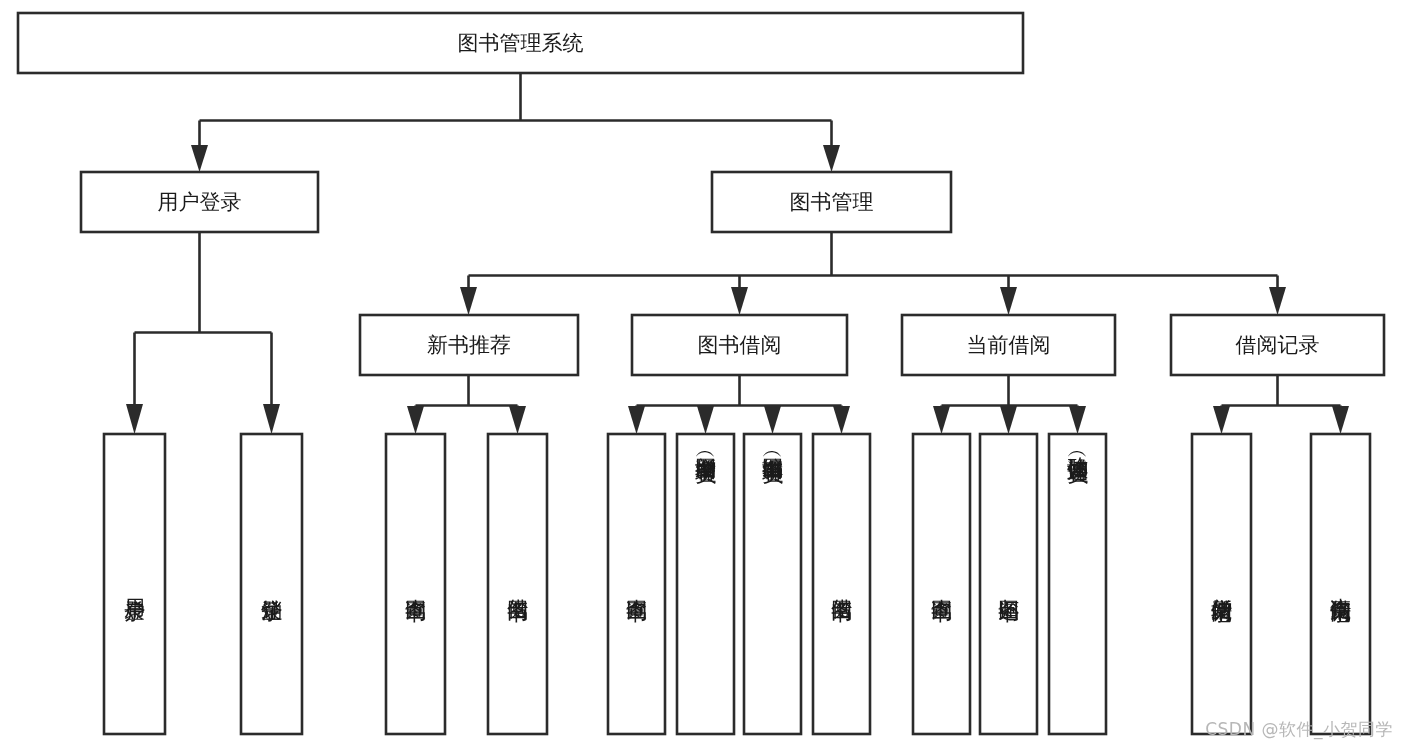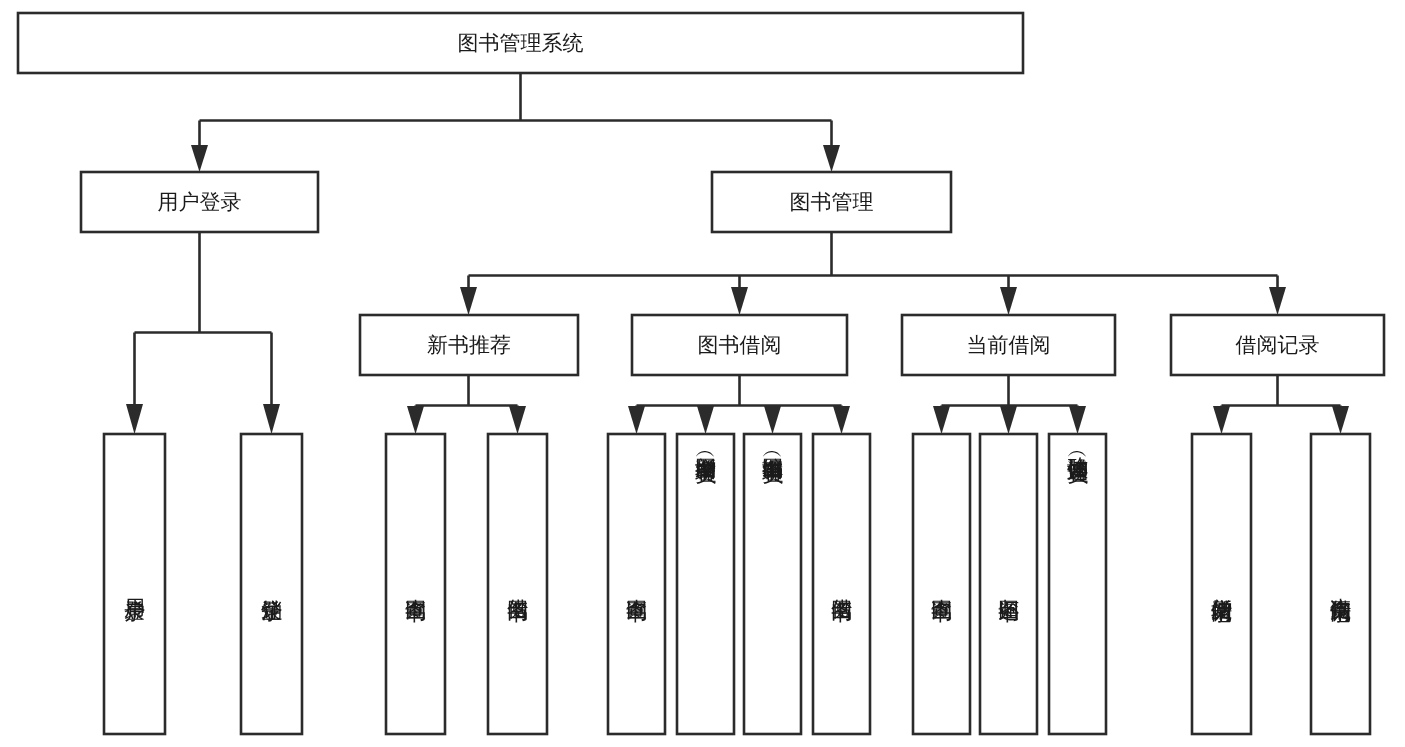--- a/index.html
+++ b/index.html
@@ -235,14 +235,15 @@
   <div class="vlabel-wrap" style="left:1049px; top:434px; width:57px; height:300px; align-items:flex-start;">
     <span class="node-label-v" style="margin-top:6px;">确认归还（管理员）</span>
   </div>
   <div class="vlabel-wrap" style="left:1192px; top:434px; width:59px; height:300px;">
     <span class="node-label-v">新增借阅记录</span>
   </div>
   <div class="vlabel-wrap" style="left:1311px; top:434px; width:59px; height:300px;">
     <span class="node-label-v">查询借阅记录</span>
   </div>
 
+  <div id="watermark">CSDN @软件_小贺同学</div>
 
 </div>
 
 </body></html>

